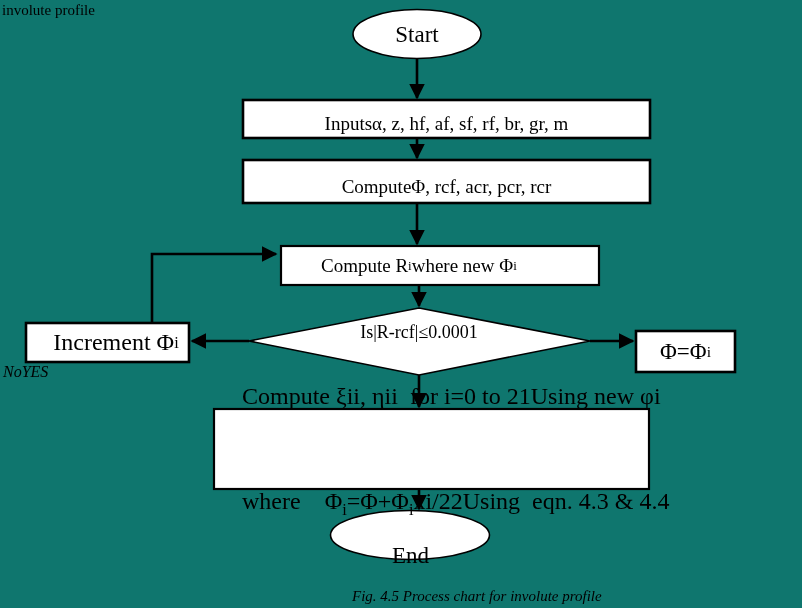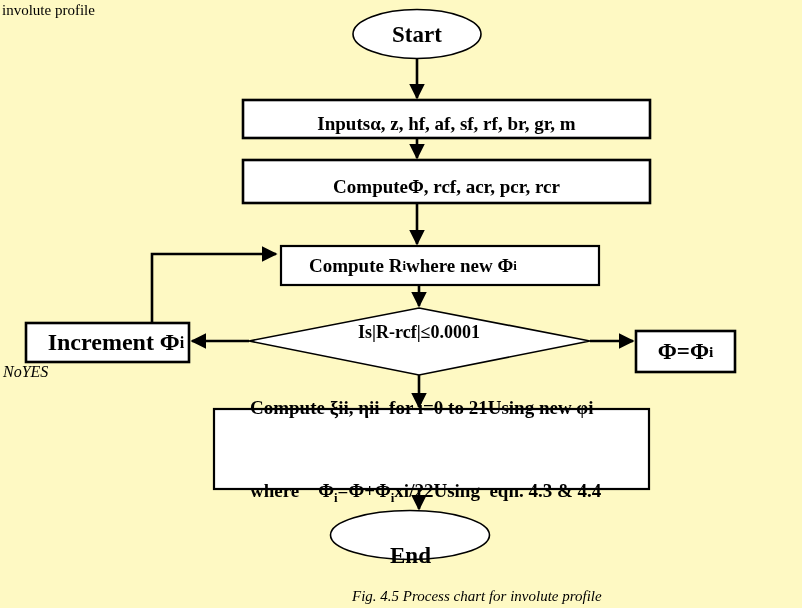--- a/index.html
+++ b/index.html
@@ -4,67 +4,66 @@
 <style>
   html, body {
     margin: 0;
     padding: 0;
     background: #ffffff;
   }
   #page {
     position: relative;
     width: 802px;
     height: 608px;
-    background: #fef9c3;
+    background: #0f766e;
     overflow: hidden;
     font-family: "Liberation Serif", "DejaVu Serif", serif;
     color: #000000;
   }
   #flow-svg {
     position: absolute;
     left: 0;
     top: 0;
     width: 802px;
     height: 608px;
   }
   .node-label {
     position: absolute;
     display: flex;
     align-items: center;
     justify-content: center;
     font-family: "Liberation Serif", "DejaVu Serif", serif;
     color: #000000;
     white-space: pre;
     pointer-events: none;
-    font-weight: bold;
   }
   .node-label.left-align {
     justify-content: flex-start;
     text-align: left;
   }
   .free-text {
     position: absolute;
     font-family: "Liberation Serif", "DejaVu Serif", serif;
     color: #000000;
     white-space: pre;
   }
   .sub {
     font-size: 0.68em;
     vertical-align: sub;
     line-height: 0;
   }
   
   #label-start      { left: 353px; top: 10px;  width: 128px; height: 49px;  font-size: 23px; }
   #label-inputs     { left: 243px; top: 100px; width: 407px; height: 48px;  font-size: 19px; }
   #label-compute    { left: 243px; top: 160px; width: 407px; height: 53px;  font-size: 19px; }
-  #label-computeri  { left: 281px; top: 246px; width: 318px; height: 39px;  font-size: 19px; padding-left: 28px; box-sizing: border-box; }
+  #label-computeri  { left: 281px; top: 246px; width: 318px; height: 39px;  font-size: 19px; padding-left: 40px; box-sizing: border-box; }
   #label-decision   { left: 249px; top: 300px; width: 340px; height: 65px;  font-size: 18px; }
   #label-increment  { left: 34px;  top: 323px; width: 164px; height: 39px;  font-size: 24px; }
   #label-assign     { left: 636px; top: 331px; width: 99px;  height: 41px;  font-size: 23px; }
-  #label-bigbox     { left: 214px; top: 409px; width: 435px; height: 80px;  font-size: 19px; padding-left: 36px; box-sizing: border-box; line-height: 1.45; }
+  #label-bigbox     { left: 214px; top: 409px; width: 435px; height: 80px;  font-size: 24px; padding-left: 28px; box-sizing: border-box; line-height: 1.45; }
   #label-end        { left: 331px; top: 531px; width: 159px; height: 49px;  font-size: 23px; }
   #text-involute    { left: 2px;   top: 2px;   font-size: 15px; }
   #text-noyes       { left: 3px;   top: 363px; font-size: 16px; font-style: italic; }
   #text-caption     { left: 352px; top: 588px; font-size: 15px; font-style: italic; }
 </style>
 </head>
 <body>
 
 <div id="page">
 

